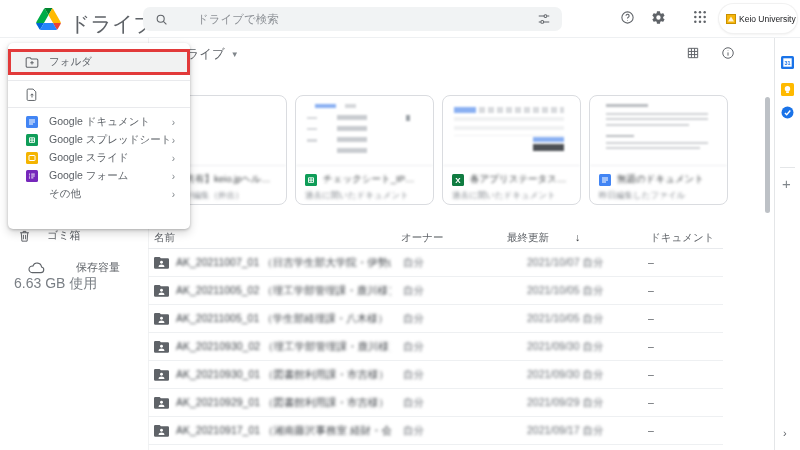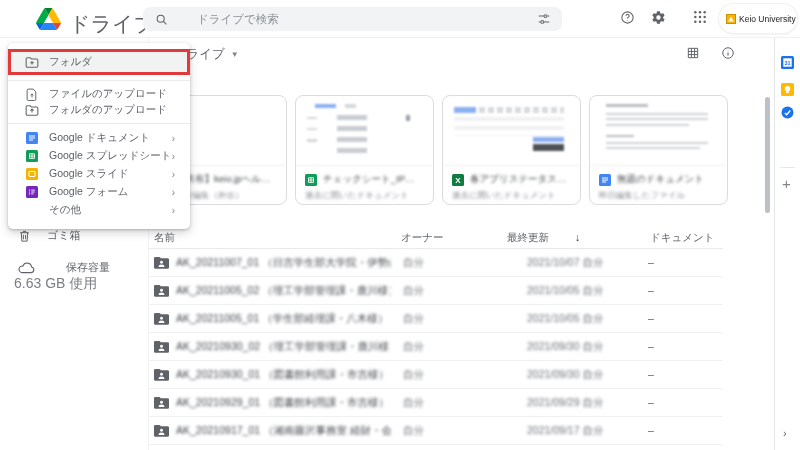--- a/index.html
+++ b/index.html
@@ -155,21 +155,21 @@
 <div id="sidebar">
     <div class="sb-item" style="left: 18px; top: 228px;">
       <span style="display: flex;">
         <svg width="13" height="14" viewBox="0 0 24 24" fill="none" stroke="#5f6368" stroke-width="1.8">
           <path d="M4 6h16M9.5 6V3.5h5V6M6 6l1.2 15.5h9.6L18 6"></path>
           <path d="M10 10v8M14 10v8"></path>
         </svg>
       </span>
       <span>ゴミ箱</span>
     </div>
-    <div class="sb-item" style="left: 18px; top: 260px; gap: 31px;">
+    <div class="sb-item" style="left: 28px; top: 260px; gap: 31px;">
       <span style="display: flex;">
         <svg width="17" height="12" viewBox="0 0 26 17" fill="none" stroke="#5f6368" stroke-width="1.7">
           <path d="M6.5 15.5a5 5 0 1 1 1-9.9A6.8 6.8 0 0 1 20.7 7a4.3 4.3 0 0 1-1 8.5z"></path>
         </svg>
       </span>
       <span>保存容量</span>
     </div>
   </div>
 <div class="sb-usage">6.63 GB 使用</div>
 
@@ -414,30 +414,20 @@
       <span class="mi-label">フォルダ</span>
     </div>
     <div class="menu-divider"></div>
     <div class="menu-item">
       <span class="mi-icon" style="display: flex;">
         <svg width="12" height="13" viewBox="0 0 22 24" fill="none" stroke="#5f6368" stroke-width="1.8">
           <path d="M4 2h9l5 5v14a2 2 0 0 1-2 2H4a2 2 0 0 1-2-2V4a2 2 0 0 1 2-2z"></path>
           <path d="M11 17.5V11M8.3 13.5L11 10.8l2.7 2.7"></path>
         </svg>
       </span>
-      <span class="mi-label">ファイルのアップロード</span>
-    </div>
-    <div class="menu-item">
-      <span class="mi-icon" style="display: flex;">
-        <svg width="14" height="13" viewBox="0 0 24 22" fill="none" stroke="#5f6368" stroke-width="1.8">
-          <path d="M2 5c0-1.1.9-2 2-2h5l2 2h9c1.1 0 2 .9 2 2v10c0 1.1-.9 2-2 2H4c-1.1 0-2-.9-2-2z"></path>
-          <path d="M12 14.5V9M9.3 11.3L12 8.6l2.7 2.7"></path>
-        </svg>
-      </span>
-      <span class="mi-label">フォルダのアップロード</span>
     </div>
     <div class="menu-divider"></div>
     <div class="menu-item tall">
       <span class="mi-icon" style="display: flex;">
         <svg width="12" height="12" viewBox="0 0 12 12">
           <rect width="12" height="12" rx="1.5" fill="#4285f4"></rect>
           <path d="M3 4h6M3 6h6M3 8h4" stroke="#fff" stroke-width="1"></path>
         </svg>
       </span>
       <span class="mi-label">Google ドキュメント</span>

